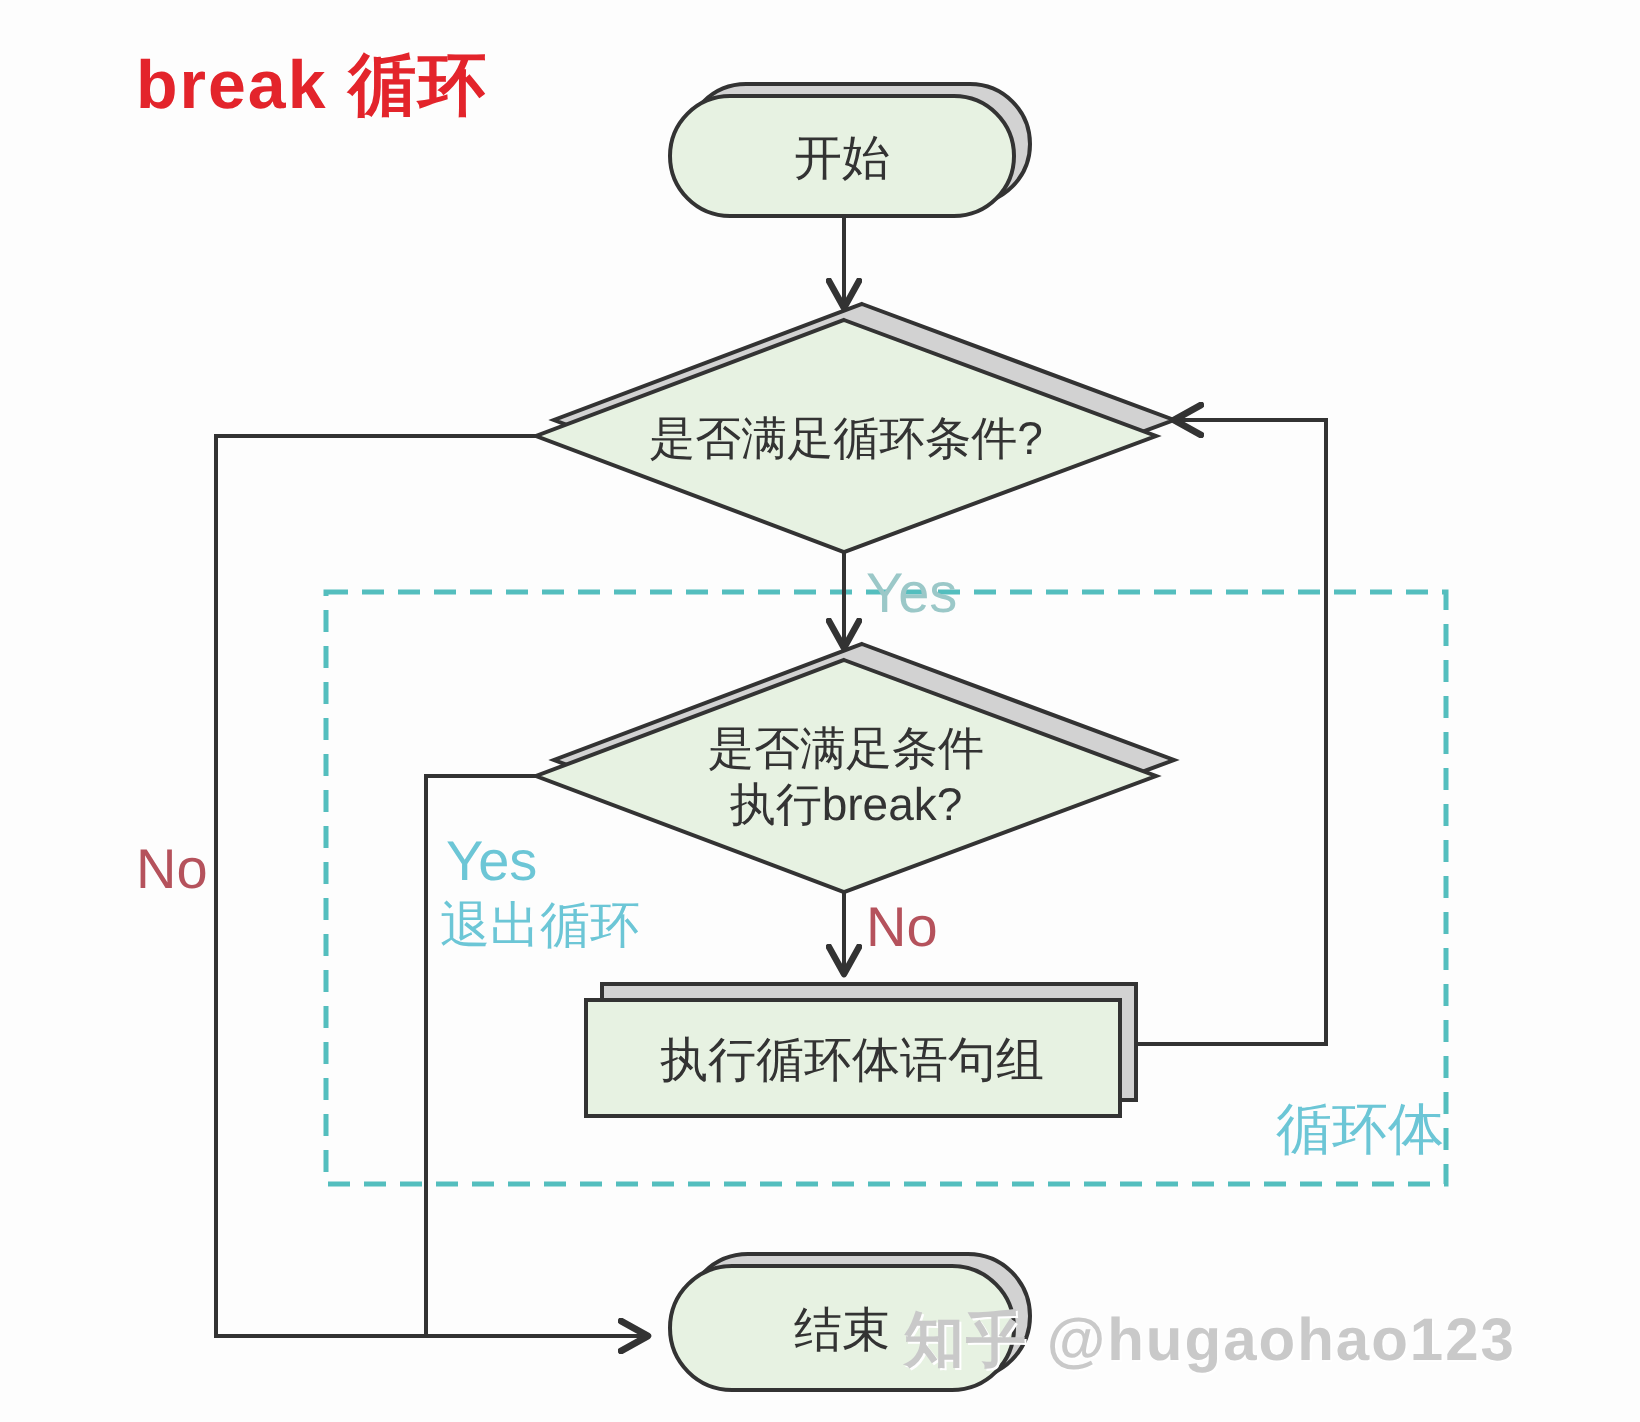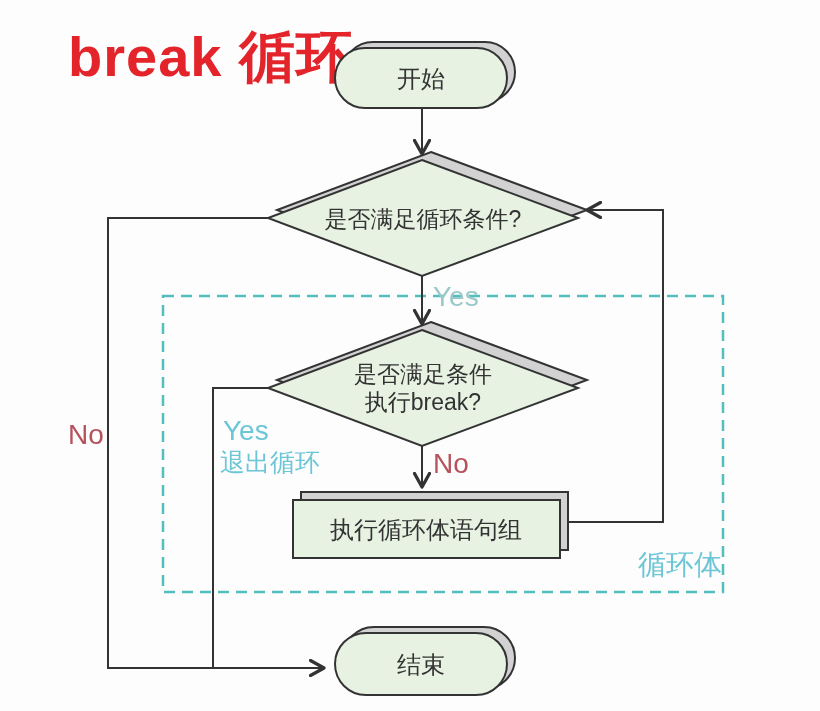--- a/index.html
+++ b/index.html
@@ -5,21 +5,21 @@
   html,body{margin:0;padding:0;}
   body{
     width:820px;height:711px;
     background:#fdfdfd;
     font-family:"Liberation Sans","DejaVu Sans",sans-serif;
     position:relative;overflow:hidden;
   }
   .stage{position:absolute;inset:0;width:820px;height:711px;}
   .title{
     position:absolute;left:68px;top:20px;
-    font-size:56px;font-weight:bold;color:#e3242b;
+    font-size:34px;font-weight:bold;color:#e3242b;
     letter-spacing:1px;white-space:nowrap;
   }
   .watermark{
     position:absolute;left:452px;top:650px;
     font-size:30px;color:#c9c9c9;font-weight:bold;
     white-space:nowrap;letter-spacing:1px;
     text-shadow:1px 1px 0 #ffffff;
   }
   svg{position:absolute;left:0;top:0;}
   svg text{font-family:"Liberation Sans","DejaVu Sans",sans-serif;}
@@ -83,14 +83,15 @@
     </g>
 
     <text class="edge-label" x="433" y="306" fill="#9bc8c8">Yes</text>
     <text class="edge-label" x="68" y="444" fill="#b5525c">No</text>
     <text class="edge-label" x="223" y="440" fill="#6cc6d6">Yes</text>
     <text class="edge-label-cn" x="220" y="471" fill="#6cc6d6">退出循环</text>
     <text class="edge-label" x="433" y="473" fill="#b5525c">No</text>
     <text class="edge-label" x="638" y="574" fill="#6cc6d6">循环体</text>
   </svg>
 
+  <div class="watermark">知乎 @hugaohao123</div>
 
 </div>
 
 </body></html>

